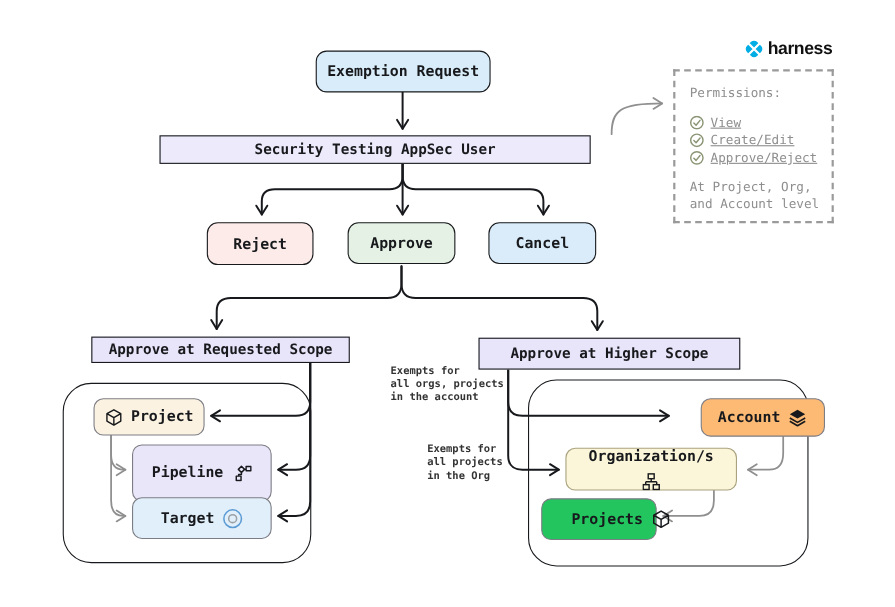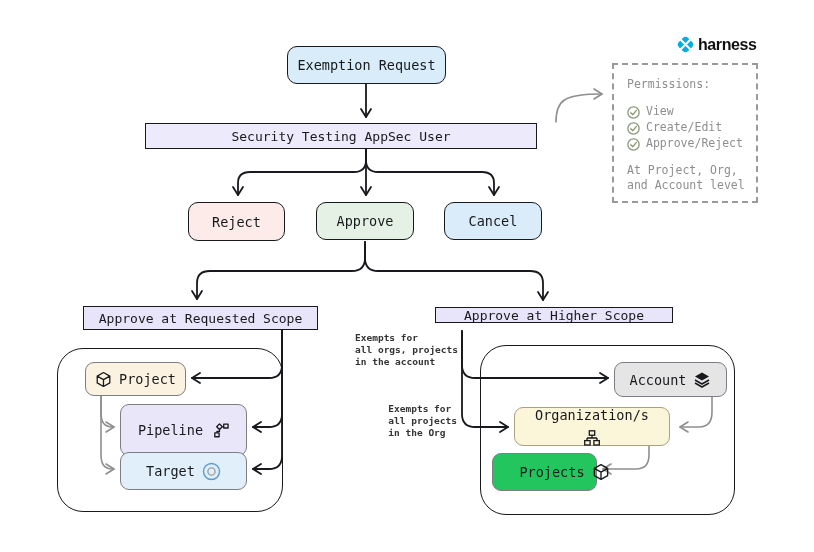--- a/index.html
+++ b/index.html
@@ -1,39 +1,39 @@
 <!DOCTYPE html>
 <html><head>
 <meta charset="utf-8">
 <style>
   html,body{margin:0;padding:0;}
   body{width:814px;height:552px;background:#ffffff;position:relative;overflow:hidden;
        font-family:"DejaVu Sans Mono",monospace;color:#17191c;}
   .abs{position:absolute;box-sizing:border-box;}
   
   .node{display:flex;align-items:center;justify-content:center;gap:7px;
-        font-size:13.5px;font-weight:400;color:#17191c;z-index:3;}
+        font-size:13.5px;font-weight:700;color:#17191c;z-index:3;}
   .rounded{border-radius:10px;border:1.8px solid #17191c;}
   .softbox{border-radius:9px;border:1.4px solid #7d7d85;}
   .rect{border:1.8px solid #17191c;font-size:13px;}
   .container{border:1.6px solid #17191c;border-radius:26px;background:#ffffff;z-index:1;}
   svg.wires{position:absolute;left:0;top:0;z-index:2;pointer-events:none;}
   .icon{display:inline-flex;align-items:center;}
   
   .f-blue{background:#d9ecf9;} .f-lav{background:#eceafb;} .f-pink{background:#fcebe8;}
   .f-green{background:#e4f1e4;} .f-scope{background:#e8e4f9;} .f-cream{background:#fbf2e1;text-align:center;}
-  .f-pipe{background:#eae6fa;} .f-target{background:#e0effa;} .f-account{background:#e5e5e5;}
+  .f-pipe{background:#eae6fa;} .f-target{background:#e0effa;} .f-account{background:#fdba74;margin-left:23px;}
   .f-yellow{background:#fbf5d9;flex-direction:column;} .f-proj2{background:#22c55e;padding-left:40px;}
   
   .note{font-size:9.5px;font-weight:700;line-height:12px;text-align:left;color:#333333;z-index:3;}
   
   .perm{border:2px dashed #9a9a9a;color:#8e8e8e;font-size:11.5px;line-height:15px;
         padding:12px 0 0 13px;z-index:3;background:#ffffff;}
   .perm .title{margin-bottom:12px;}
-  .perm .item{display:flex;align-items:flex-end;gap:6px;margin-bottom:1px;}
+  .perm .item{display:flex;align-items:center;gap:6px;margin-bottom:1px;text-decoration:underline;}
   .perm .foot{margin-top:12px;}
   
   .logo{display:flex;align-items:center;gap:3px;z-index:3;}
   .logo .brand{font-family:"Liberation Sans",sans-serif;font-weight:700;font-size:16px;
                color:#111111;letter-spacing:-0.4px;}
 </style>
 </head>
 <body>
 
 <div class="abs container" style="left:57px;top:348px;width:226px;height:164px;"></div>
@@ -84,21 +84,21 @@
 <div class="abs node rounded f-green" style="left:316px;top:202px;width:98px;height:38px;">
   <span>Approve</span>
 </div>
 <div class="abs node rounded f-blue" style="left:444px;top:202px;width:98px;height:38px;background:#daebf9;">
   <span>Cancel</span>
 </div>
 
 <div class="abs node rect f-scope" style="left:83px;top:306px;width:235px;height:24px;border-width:1.5px;">
   <span>Approve at Requested Scope</span>
 </div>
-<div class="abs node rect f-scope" style="left:435px;top:307px;width:238px;height:16px;border-width:1.5px;">
+<div class="abs node rect f-scope" style="left:435px;top:307px;width:238px;height:29px;border-width:1.5px;">
   <span>Approve at Higher Scope</span>
 </div>
 
 <div class="abs node softbox f-cream" style="left:85px;top:362px;width:101px;height:34px;">
   <span class="icon">
     <svg width="17" height="17" viewBox="0 0 20 20">
         <path d="M10 1.8 L17.4 6 V14 L10 18.2 L2.6 14 V6 Z M2.6 6 L10 10.2 L17.4 6 M10 10.2 V18.2" fill="none" stroke="#17191c" stroke-width="1.5" stroke-linejoin="round"></path>
       </svg>
   </span>
   <span>Project</span>

